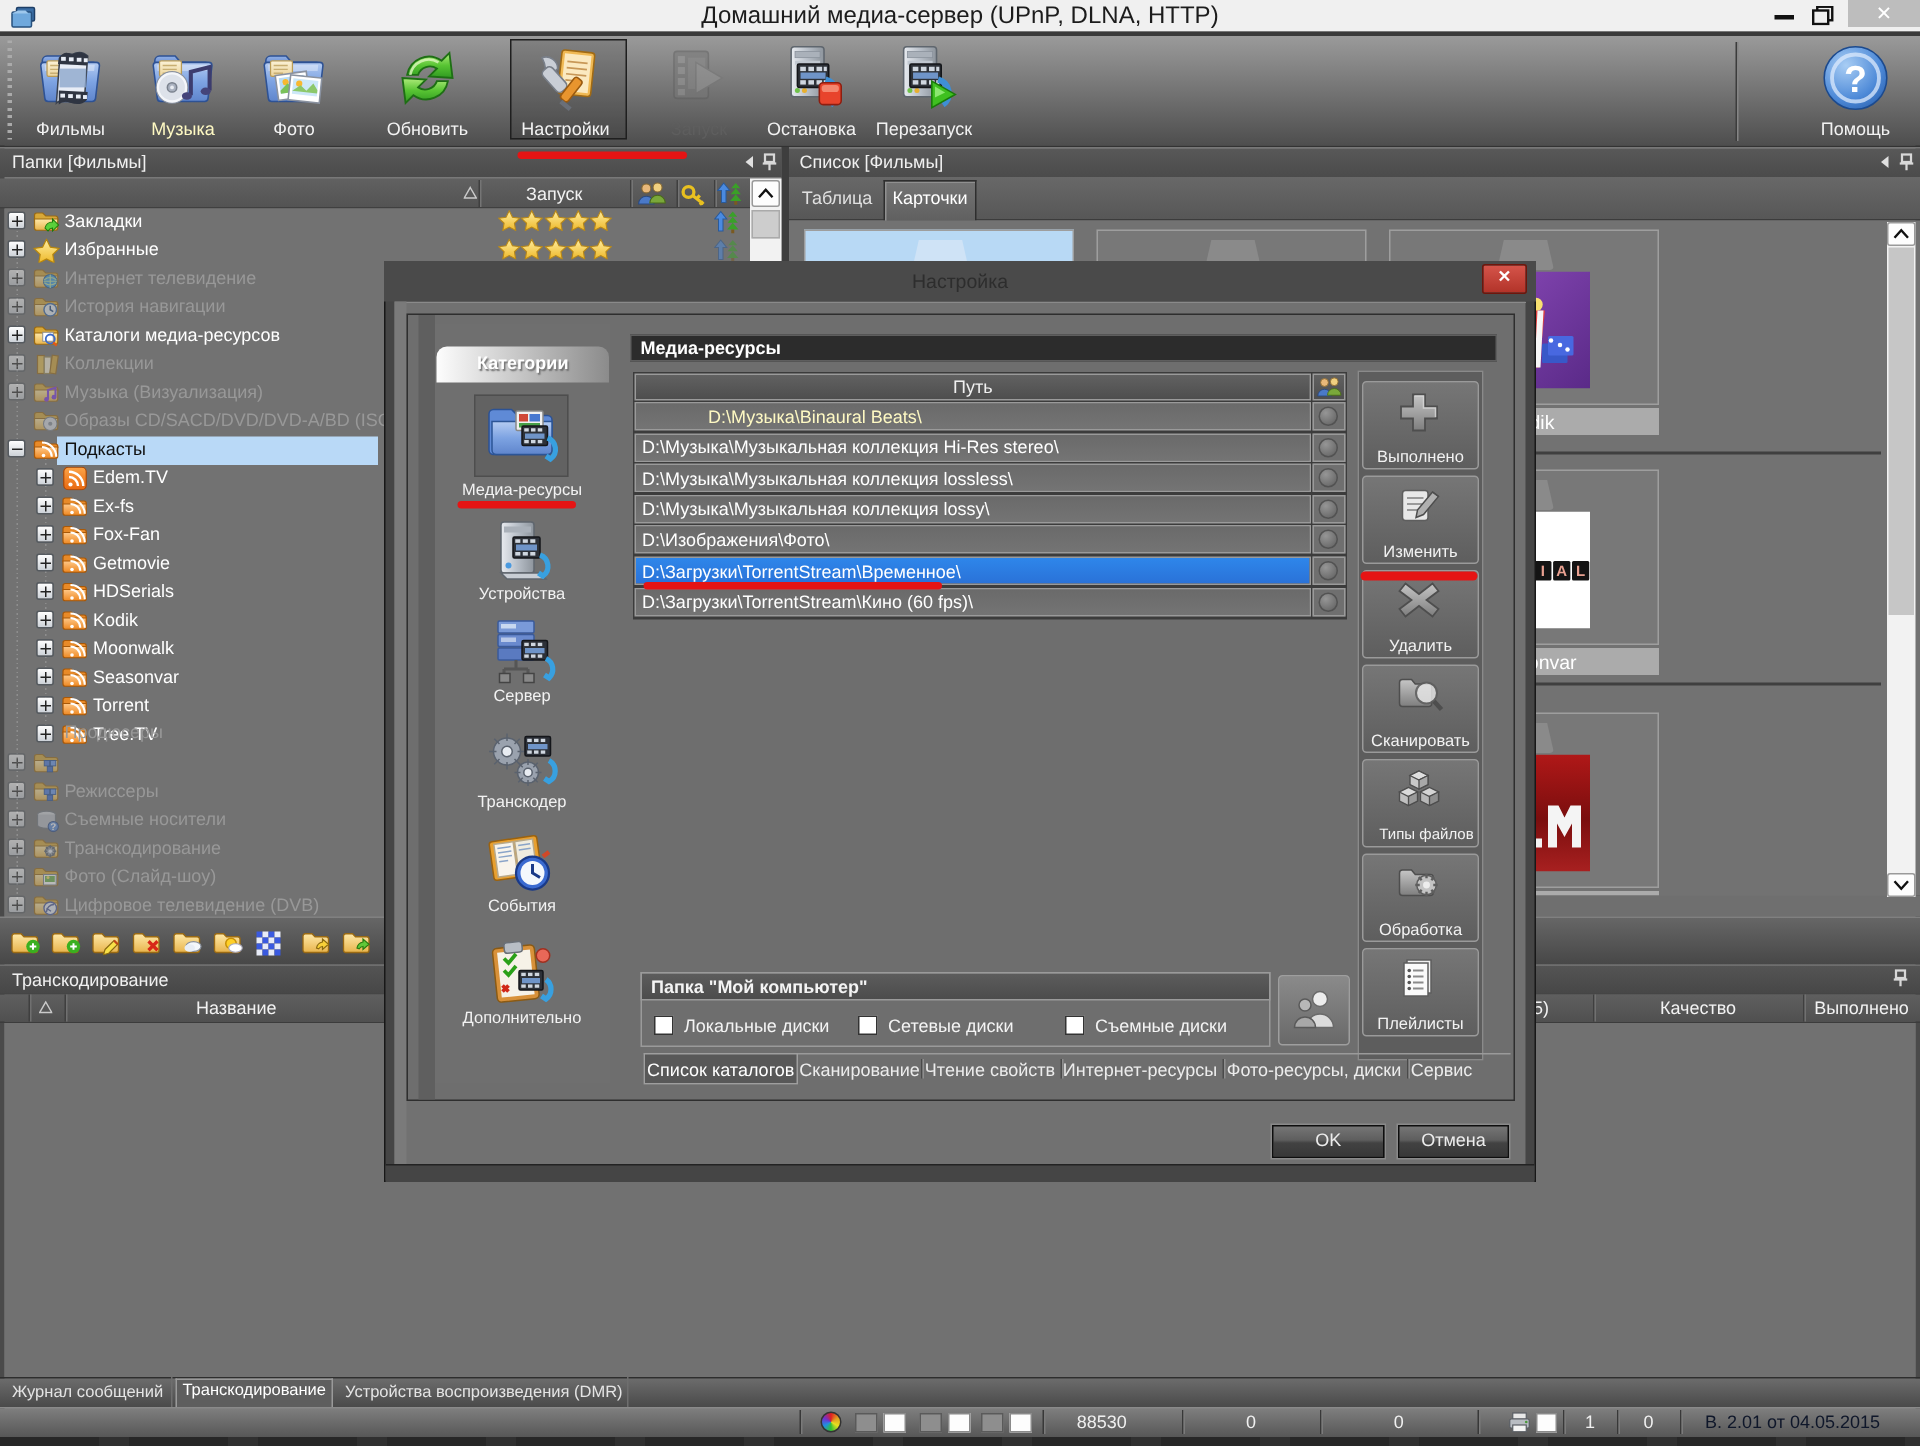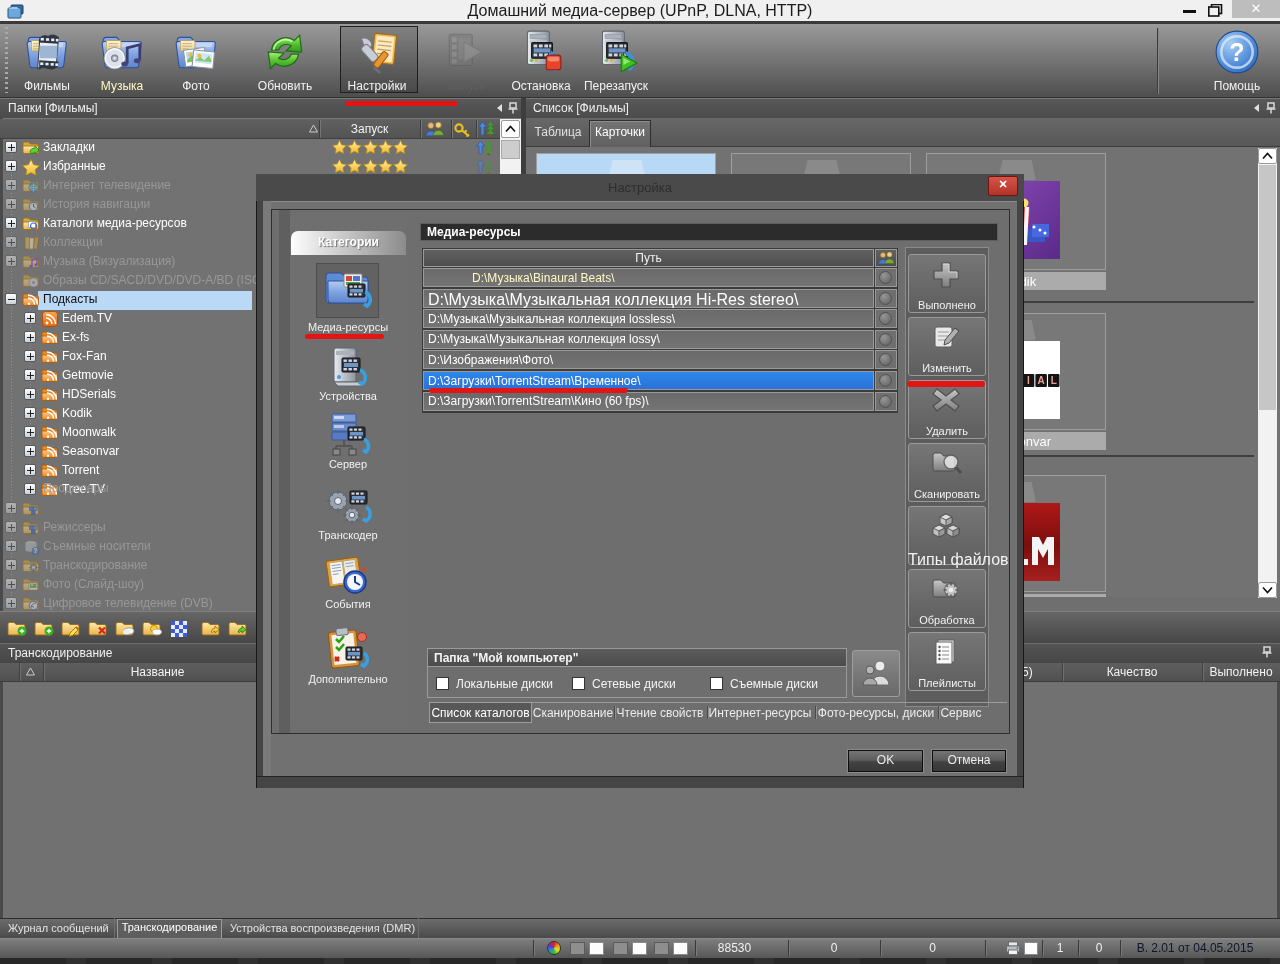--- a/index.html
+++ b/index.html
@@ -985,21 +985,21 @@
 <circle cx="6" cy="4" r="2.6" fill="#e8b87a" stroke="#8a6a30" stroke-width="0.6"></circle>
 <path d="M1.5 13 a4.5 4.5 0 0 1 9 0 z" fill="#4a79c8" stroke="#2a4a80" stroke-width="0.6"></path>
 <circle cx="12.5" cy="3.5" r="2.6" fill="#f0d080" stroke="#8a6a30" stroke-width="0.6"></circle>
 <path d="M8 12.5 a4.5 4.5 0 0 1 9 0 z" fill="#7aa83a" stroke="#4a6a1a" stroke-width="0.6"></path>
 </svg>
 <div class="a" style="left:423px;top:268.0px;width:451px;height:19px;background:linear-gradient(#6a6a6a,#747474);border:1px solid #9a9a9a;"></div>
 <div class="a tx" style="left:428px;top:270.5px;font-size:12px;color:#fef9c3;margin-left:44px;">D:\Музыка\Binaural Beats\</div>
 <div class="a" style="left:875px;top:268.0px;width:22px;height:19px;background:#6f6f6f;border:1px solid #9a9a9a;"></div>
 <div class="a" style="left:879px;top:271.0px;width:13px;height:13px;border-radius:50%;background:radial-gradient(circle at 35% 30%,#969696,#5e5e5e);border:1px solid #525252;"></div>
 <div class="a" style="left:423px;top:288.6px;width:451px;height:19px;background:linear-gradient(#6a6a6a,#747474);border:1px solid #9a9a9a;"></div>
-<div class="a tx" style="left:428px;top:291.1px;font-size:16px;color:#fff;">D:\Музыка\Музыкальная коллекция Hi-Res stereo\</div>
+<div class="a tx" style="left:428px;top:291.1px;font-size:12px;color:#fff;">D:\Музыка\Музыкальная коллекция Hi-Res stereo\</div>
 <div class="a" style="left:875px;top:288.6px;width:22px;height:19px;background:#6f6f6f;border:1px solid #9a9a9a;"></div>
 <div class="a" style="left:879px;top:291.6px;width:13px;height:13px;border-radius:50%;background:radial-gradient(circle at 35% 30%,#969696,#5e5e5e);border:1px solid #525252;"></div>
 <div class="a" style="left:423px;top:309.2px;width:451px;height:19px;background:linear-gradient(#6a6a6a,#747474);border:1px solid #9a9a9a;"></div>
 <div class="a tx" style="left:428px;top:311.7px;font-size:12px;color:#fff;">D:\Музыка\Музыкальная коллекция lossless\</div>
 <div class="a" style="left:875px;top:309.2px;width:22px;height:19px;background:#6f6f6f;border:1px solid #9a9a9a;"></div>
 <div class="a" style="left:879px;top:312.2px;width:13px;height:13px;border-radius:50%;background:radial-gradient(circle at 35% 30%,#969696,#5e5e5e);border:1px solid #525252;"></div>
 <div class="a" style="left:423px;top:329.8px;width:451px;height:19px;background:linear-gradient(#6a6a6a,#747474);border:1px solid #9a9a9a;"></div>
 <div class="a tx" style="left:428px;top:332.3px;font-size:12px;color:#fff;">D:\Музыка\Музыкальная коллекция lossy\</div>
 <div class="a" style="left:875px;top:329.8px;width:22px;height:19px;background:#6f6f6f;border:1px solid #9a9a9a;"></div>
 <div class="a" style="left:879px;top:332.8px;width:13px;height:13px;border-radius:50%;background:radial-gradient(circle at 35% 30%,#969696,#5e5e5e);border:1px solid #525252;"></div>
@@ -1049,21 +1049,21 @@
         <path d="M15 2 l6 3 -6 3 -6-3 z" fill="#e0e0e0"></path>
         <path d="M15 8 v6 l6-3 v-6 z" fill="#a8a8a8"></path>
 <path d="M8 13 l6 3 v6 l-6 3 -6-3 v-6 z" fill="#c0c0c0"></path>
         <path d="M8 13 l6 3 -6 3 -6-3 z" fill="#dadada"></path>
         <path d="M8 19 v6 l6-3 v-6 z" fill="#9a9a9a"></path>
 <path d="M22 13 l6 3 v6 l-6 3 -6-3 v-6 z" fill="#b8b8b8"></path>
         <path d="M22 13 l6 3 -6 3 -6-3 z" fill="#d4d4d4"></path>
         <path d="M22 19 v6 l6-3 v-6 z" fill="#8e8e8e"></path>
       </g>
     </svg></div>
-<div class="a tx" style="left:908px;top:551px;width:86px;text-align:center;font-size:16px;color:#f2f2f2;">Типы файлов</div>
+<div class="a tx" style="left:908px;top:551px;width:86px;text-align:center;font-size:10px;color:#f2f2f2;">Типы файлов</div>
 <div class="a" style="left:908px;top:569px;width:78px;height:59px;background:linear-gradient(#767676,#5e5e5e);border:1px solid #9a9a9a;border-radius:3px;"></div>
 <div class="a" style="left:931px;top:575px;"><svg width="32" height="28" viewBox="0 0 32 28">
 <path d="M2 7 a2 2 0 0 1 2-2 h6 l2.5 3 h10 a2 2 0 0 1 2 2 v10 a2 2 0 0 1-2 2 h-18.5 a2 2 0 0 1-2-2 z" fill="url(#ggr)" stroke="#4e4e4e"></path>
 <circle cx="20" cy="15" r="6.5" fill="#c4c4c4" stroke="#5e5e5e"></circle>
       <circle cx="20" cy="15" r="2.3" fill="#ededed"></circle>
 <path d="M20 7.5 v3 M20 19.5 v3 M12.5 15 h3 M24.5 15 h3 M14.8 9.8 l2 2 M23.2 18.2 l2 2 M25.2 9.8 l-2 2 M16.8 18.2 l-2 2" stroke="#5e5e5e" stroke-width="1.6"></path>
     </svg></div>
 <div class="a tx" style="left:908px;top:614px;width:78px;text-align:center;font-size:11px;color:#f2f2f2;">Обработка</div>
 <div class="a" style="left:908px;top:632px;width:78px;height:59px;background:linear-gradient(#767676,#5e5e5e);border:1px solid #9a9a9a;border-radius:3px;"></div>
 <div class="a" style="left:931px;top:638px;"><svg width="30" height="28" viewBox="0 0 30 28">

